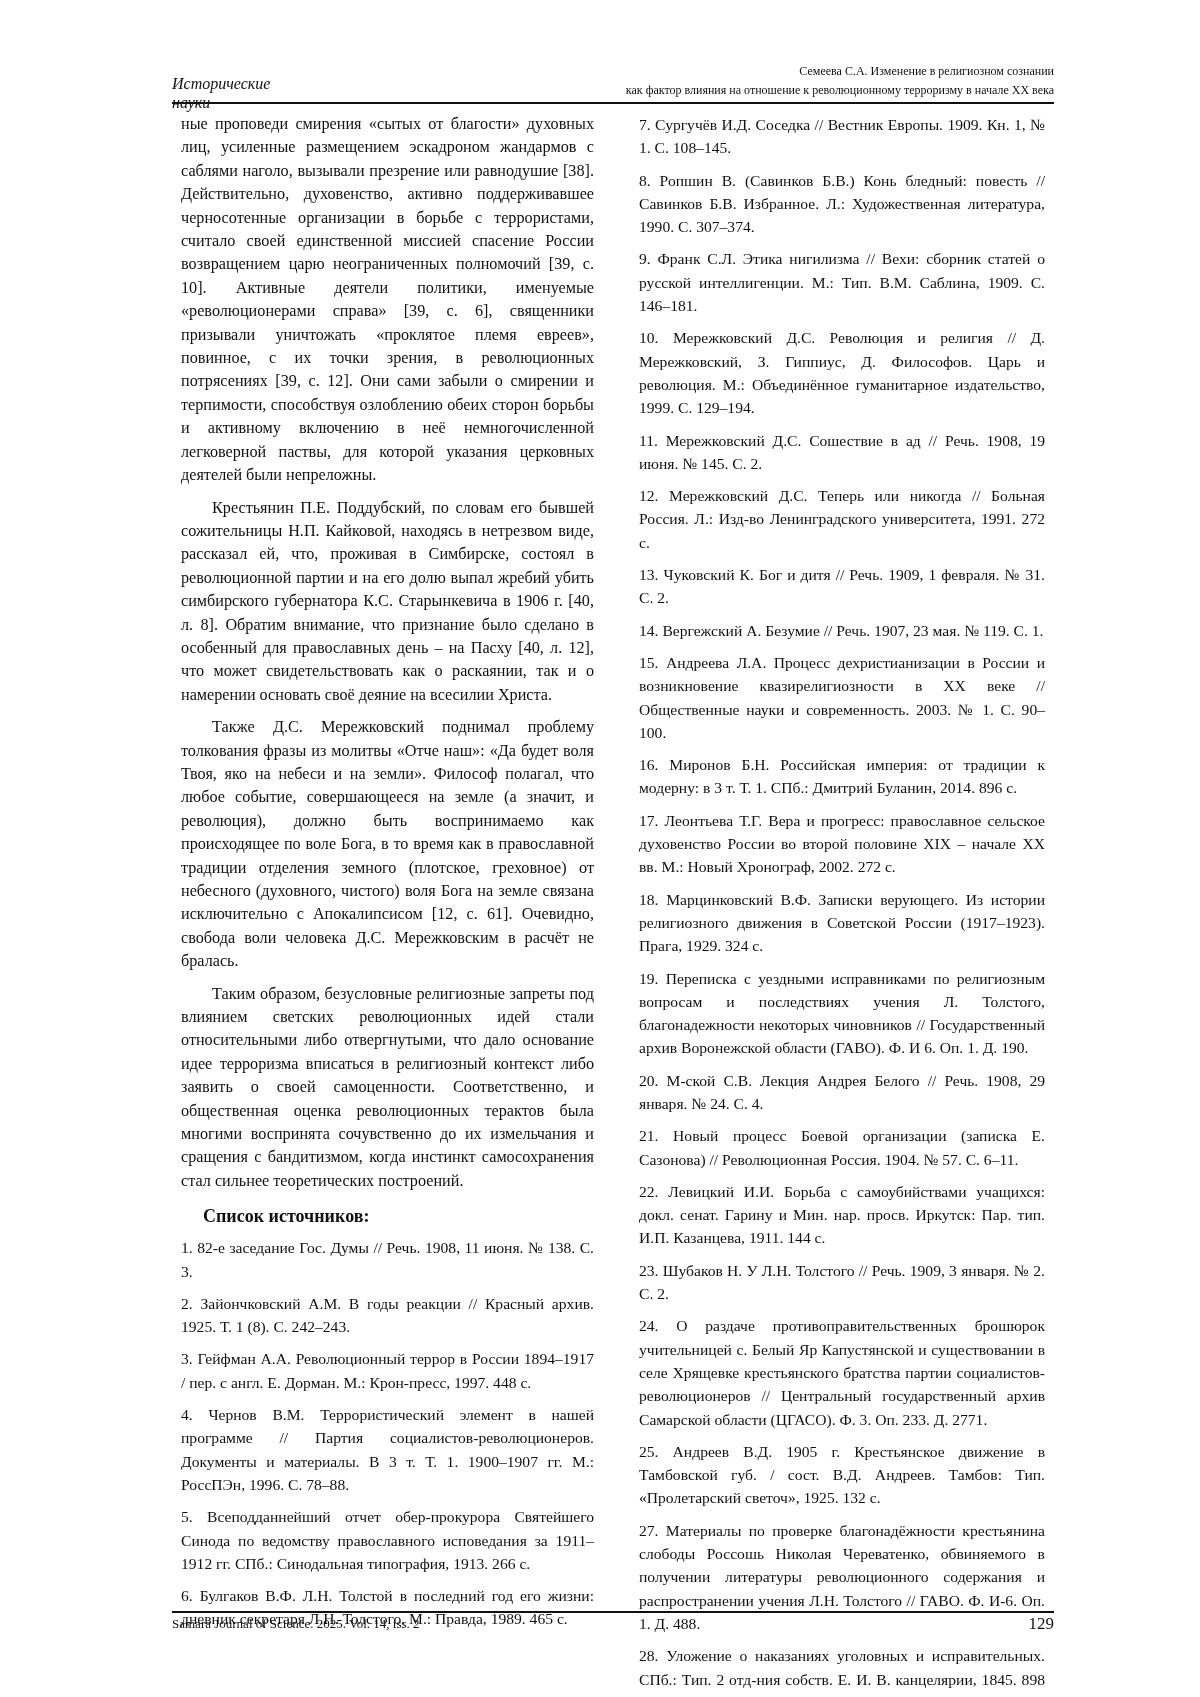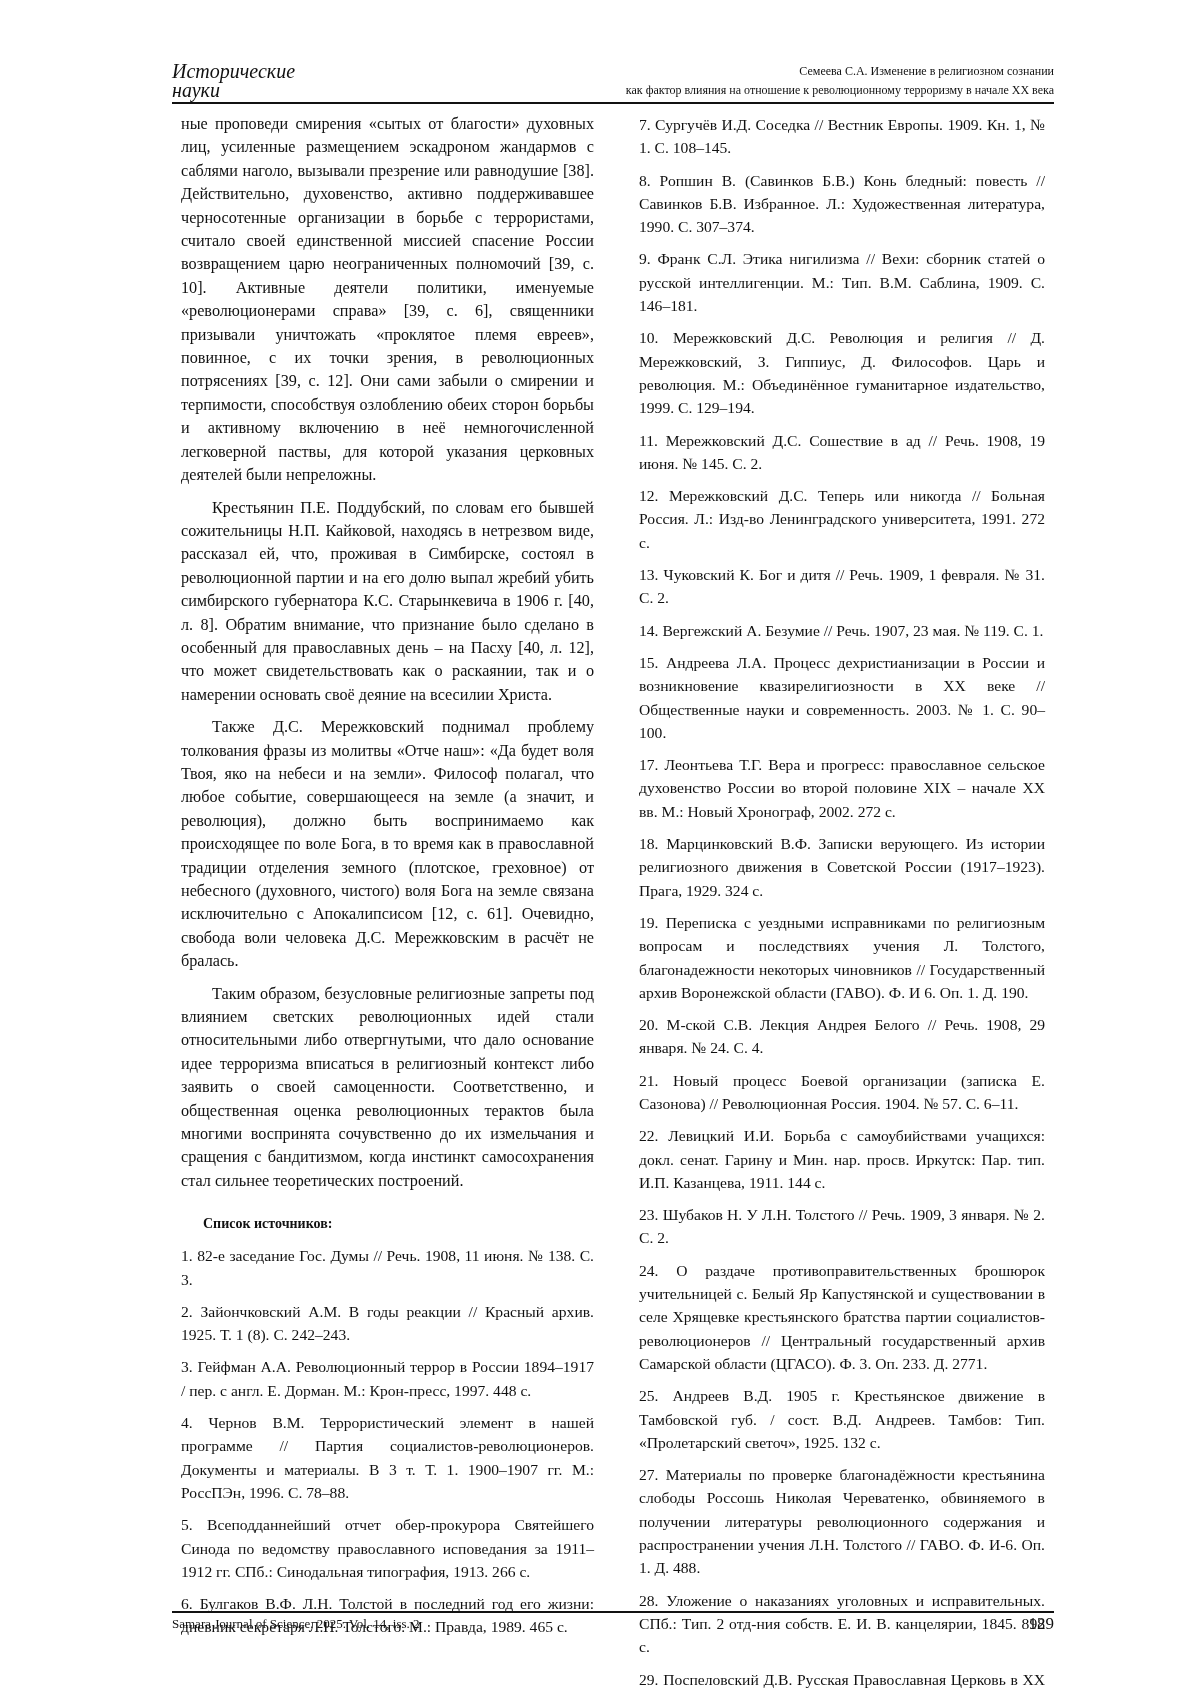--- a/index.html
+++ b/index.html
@@ -1,27 +1,27 @@
 <!DOCTYPE html>
 <html><head>
 <meta charset="utf-8">
 <style>
   html, body { margin:0; padding:0; background:#ffffff; }
   body { width:1200px; height:1697px; position:relative; overflow:hidden;
          font-family:"Liberation Serif", "DejaVu Serif", serif; color:#111; }
   .header { position:absolute; left:172px; top:62px; width:882px; }
-  .hdr-left { position:absolute; left:0; top:0; font-style:italic; font-size:20px; line-height:19px; }
+  .hdr-left { position:absolute; left:0; top:12px; font-style:italic; font-size:16px; line-height:19px; }
   .hdr-right { position:absolute; right:0; top:0; text-align:right; font-size:12px; line-height:19px; }
   .hdr-rule { position:absolute; left:172px; top:102px; width:882px; height:0; border-top:2px solid #111; }
   .col { position:absolute; top:104px; font-size:16.2px; line-height:23.4px; text-align:justify; }
   .col-left { left:172px; width:431px; }
   .col-right { left:630px; width:424px; }
   .col p { margin:9px; text-indent:0; }
   .col p.ind { text-indent:31px; }
-  .refs-title { font-weight:bold; font-size:14px; margin:20px 0 0 31px; line-height:22px; }
+  .refs-title { font-weight:bold; font-size:18px; margin:12px 0 0 31px; line-height:22px; }
   .ref { margin:0; text-indent:31px; font-size:15.6px; line-height:23.3px; }
   .foot-rule { position:absolute; left:172px; top:1611px; width:882px; border-top:2px solid #111; }
   .footer-left { position:absolute; left:172px; top:1614px; font-size:13px; line-height:20px; }
   .footer-right { position:absolute; right:146px; top:1614px; font-size:17px; line-height:20px; }
 </style>
 </head>
 <body>
 
 <div class="header">
   <div class="hdr-left">
@@ -52,20 +52,21 @@
 <div class="col col-right">
   <p class="ref">7. Сургучёв И.Д. Соседка // Вестник Европы. 1909. Кн. 1, № 1. С. 108–145.</p>
   <p class="ref">8. Ропшин В. (Савинков Б.В.) Конь бледный: повесть // Савинков Б.В. Избранное. Л.: Художественная литература, 1990. С. 307–374.</p>
   <p class="ref">9. Франк С.Л. Этика нигилизма // Вехи: сборник статей о русской интеллигенции. М.: Тип. В.М. Саблина, 1909. С. 146–181.</p>
   <p class="ref">10. Мережковский Д.С. Революция и религия // Д. Мережковский, З. Гиппиус, Д. Философов. Царь и революция. М.: Объединённое гуманитарное издательство, 1999. С. 129–194.</p>
   <p class="ref">11. Мережковский Д.С. Сошествие в ад // Речь. 1908, 19 июня. № 145. С. 2.</p>
   <p class="ref">12. Мережковский Д.С. Теперь или никогда // Больная Россия. Л.: Изд-во Ленинградского университета, 1991. 272 с.</p>
   <p class="ref">13. Чуковский К. Бог и дитя // Речь. 1909, 1 февраля. № 31. С. 2.</p>
   <p class="ref">14. Вергежский А. Безумие // Речь. 1907, 23 мая. № 119. С. 1.</p>
   <p class="ref">15. Андреева Л.А. Процесс дехристианизации в России и возникновение квазирелигиозности в XX веке // Общественные науки и современность. 2003. № 1. С. 90–100.</p>
+  <p class="ref">16. Миронов Б.Н. Российская империя: от традиции к модерну: в 3 т. Т. 1. СПб.: Дмитрий Буланин, 2014. 896 с.</p>
   <p class="ref">17. Леонтьева Т.Г. Вера и прогресс: православное сельское духовенство России во второй половине XIX – начале XX вв. М.: Новый Хронограф, 2002. 272 с.</p>
   <p class="ref">18. Марцинковский В.Ф. Записки верующего. Из истории религиозного движения в Советской России (1917–1923). Прага, 1929. 324 с.</p>
   <p class="ref">19. Переписка с уездными исправниками по религиозным вопросам и последствиях учения Л. Толстого, благонадежности некоторых чиновников // Государственный архив Воронежской области (ГАВО). Ф. И 6. Оп. 1. Д. 190.</p>
   <p class="ref">20. М-ской С.В. Лекция Андрея Белого // Речь. 1908, 29 января. № 24. С. 4.</p>
   <p class="ref">21. Новый процесс Боевой организации (записка Е. Сазонова) // Революционная Россия. 1904. № 57. С. 6–11.</p>
   <p class="ref">22. Левицкий И.И. Борьба с самоубийствами учащихся: докл. сенат. Гарину и Мин. нар. просв. Иркутск: Пар. тип. И.П. Казанцева, 1911. 144 с.</p>
   <p class="ref">23. Шубаков Н. У Л.Н. Толстого // Речь. 1909, 3 января. № 2. С. 2.</p>
   <p class="ref">24. О раздаче противоправительственных брошюрок учительницей с. Белый Яр Капустянской и существовании в селе Хрящевке крестьянского братства партии социалистов-революционеров // Центральный государственный архив Самарской области (ЦГАСО). Ф. 3. Оп. 233. Д. 2771.</p>
   <p class="ref">25. Андреев В.Д. 1905 г. Крестьянское движение в Тамбовской губ. / сост. В.Д. Андреев. Тамбов: Тип. «Пролетарский светоч», 1925. 132 с.</p>
   <p class="ref">27. Материалы по проверке благонадёжности крестьянина слободы Россошь Николая Череватенко, обвиняемого в получении литературы революционного содержания и распространении учения Л.Н. Толстого // ГАВО. Ф. И-6. Оп. 1. Д. 488.</p>

